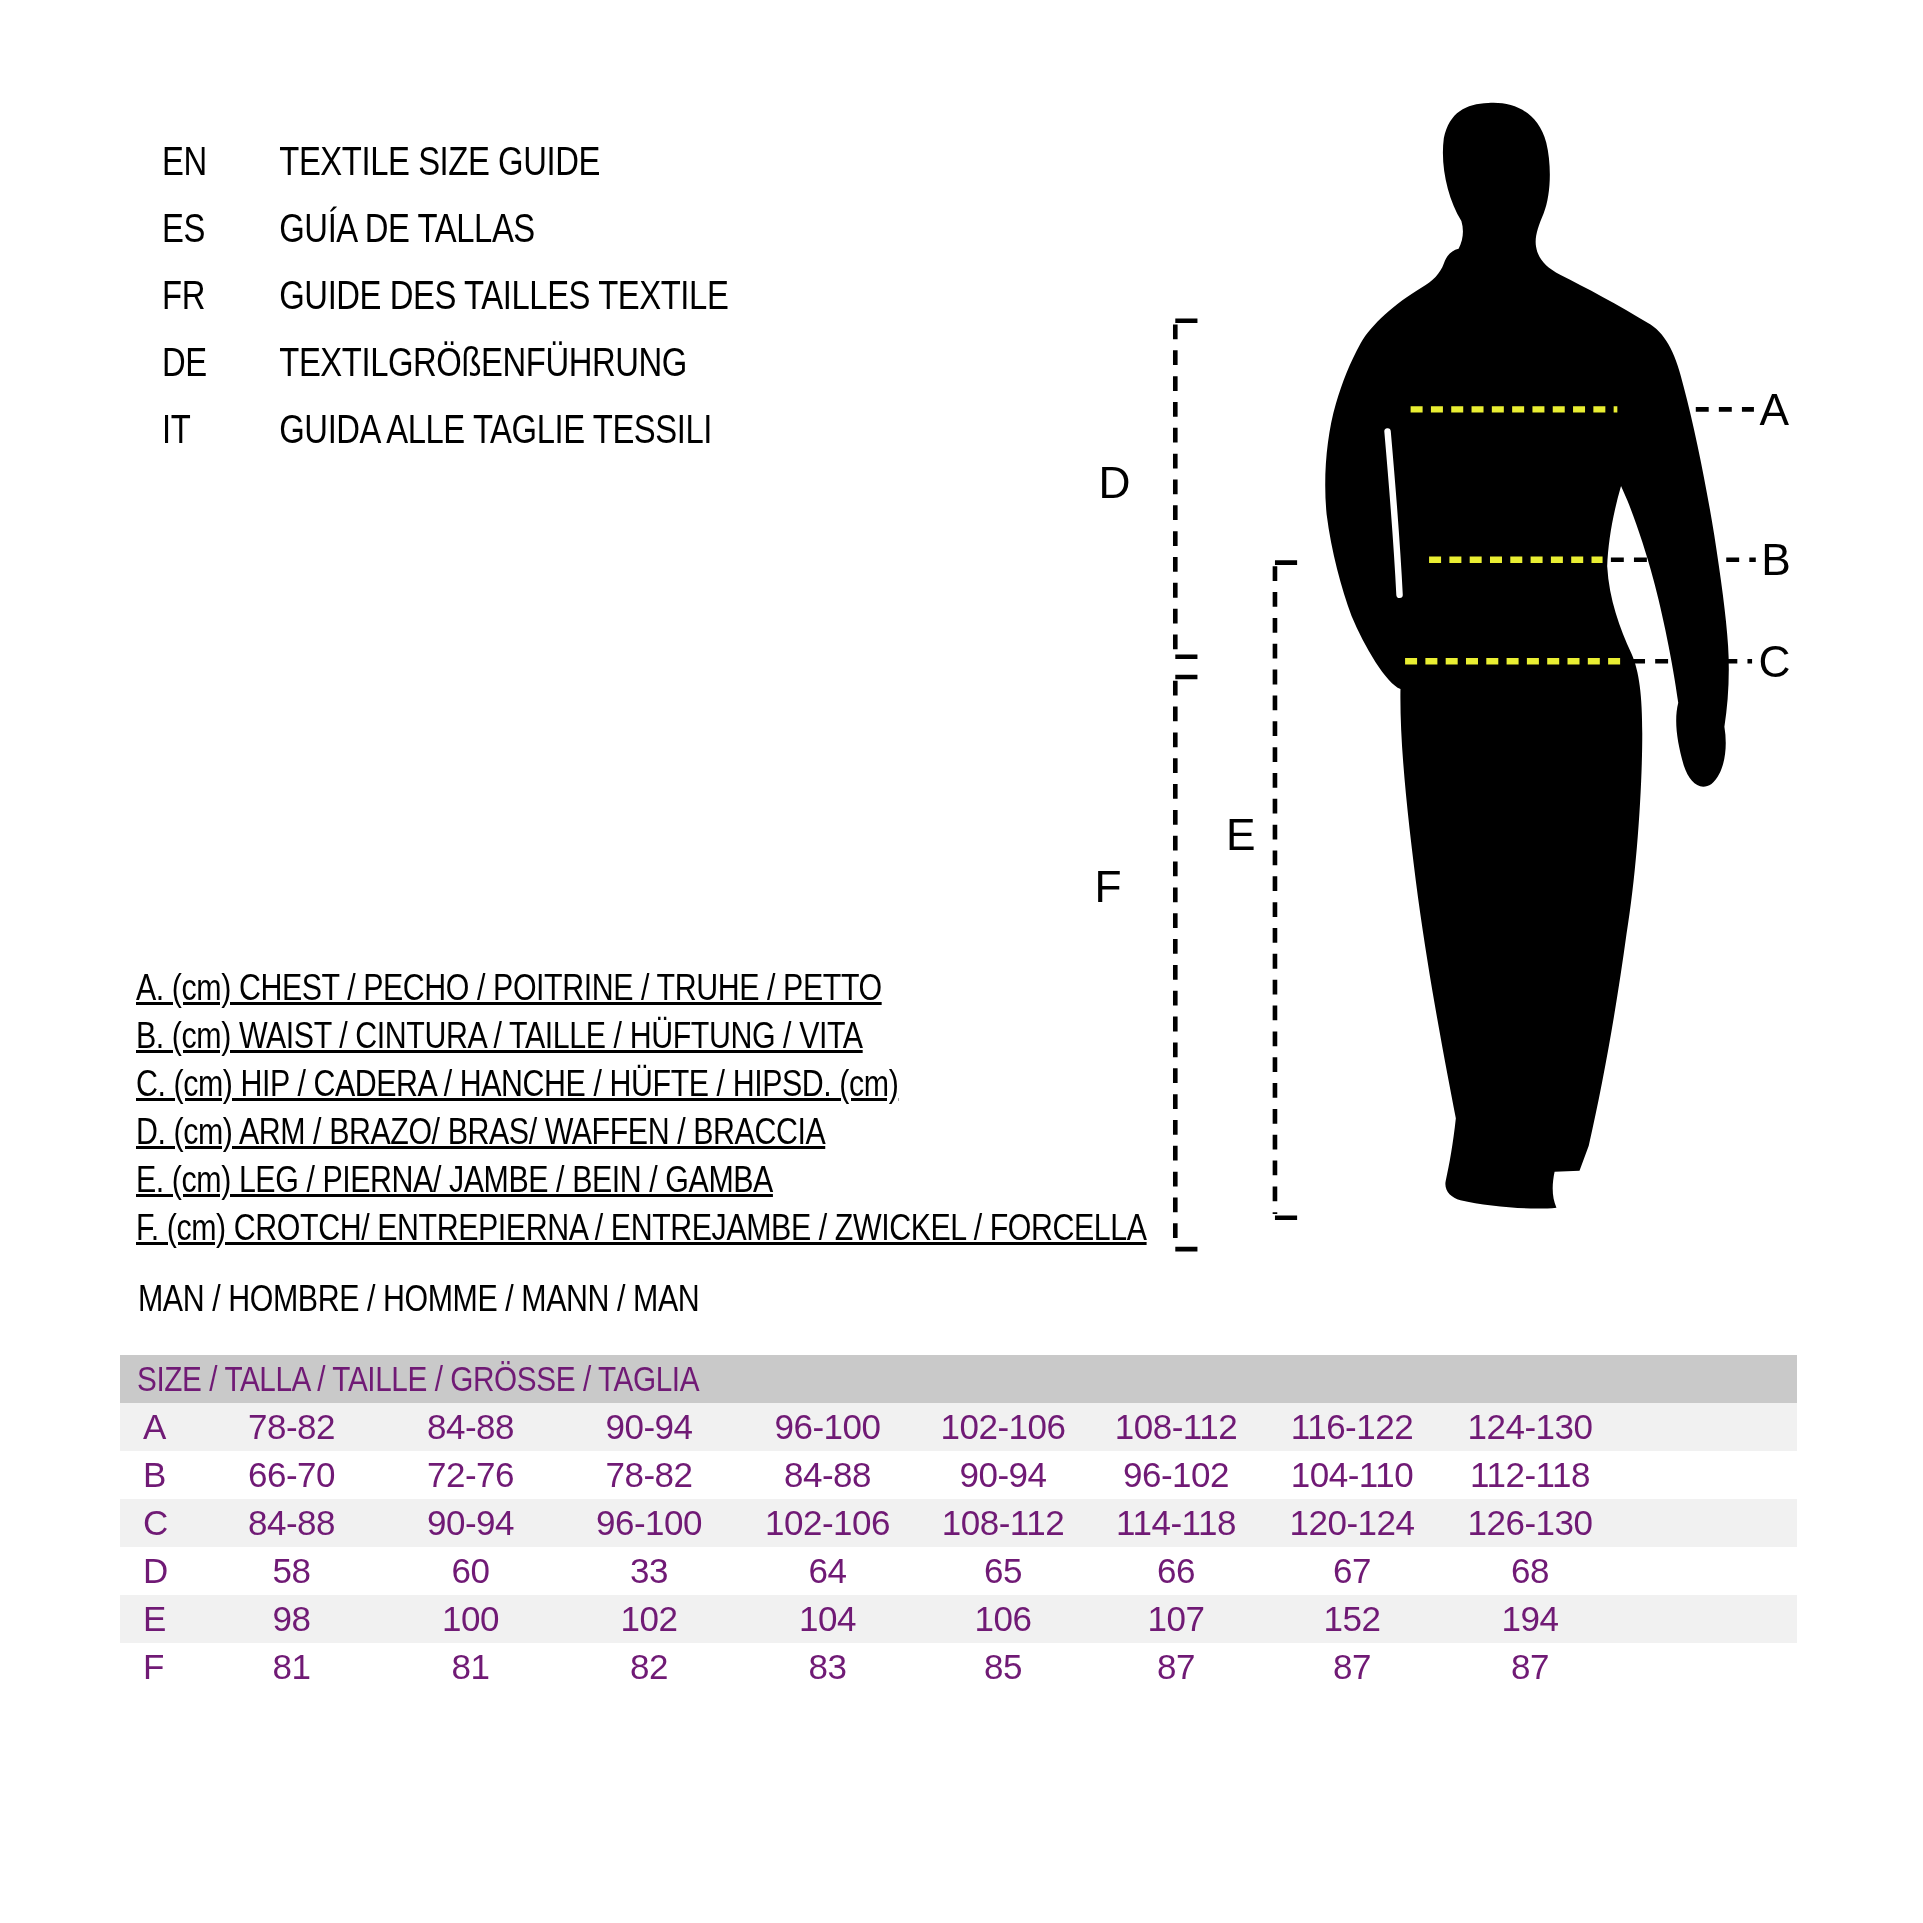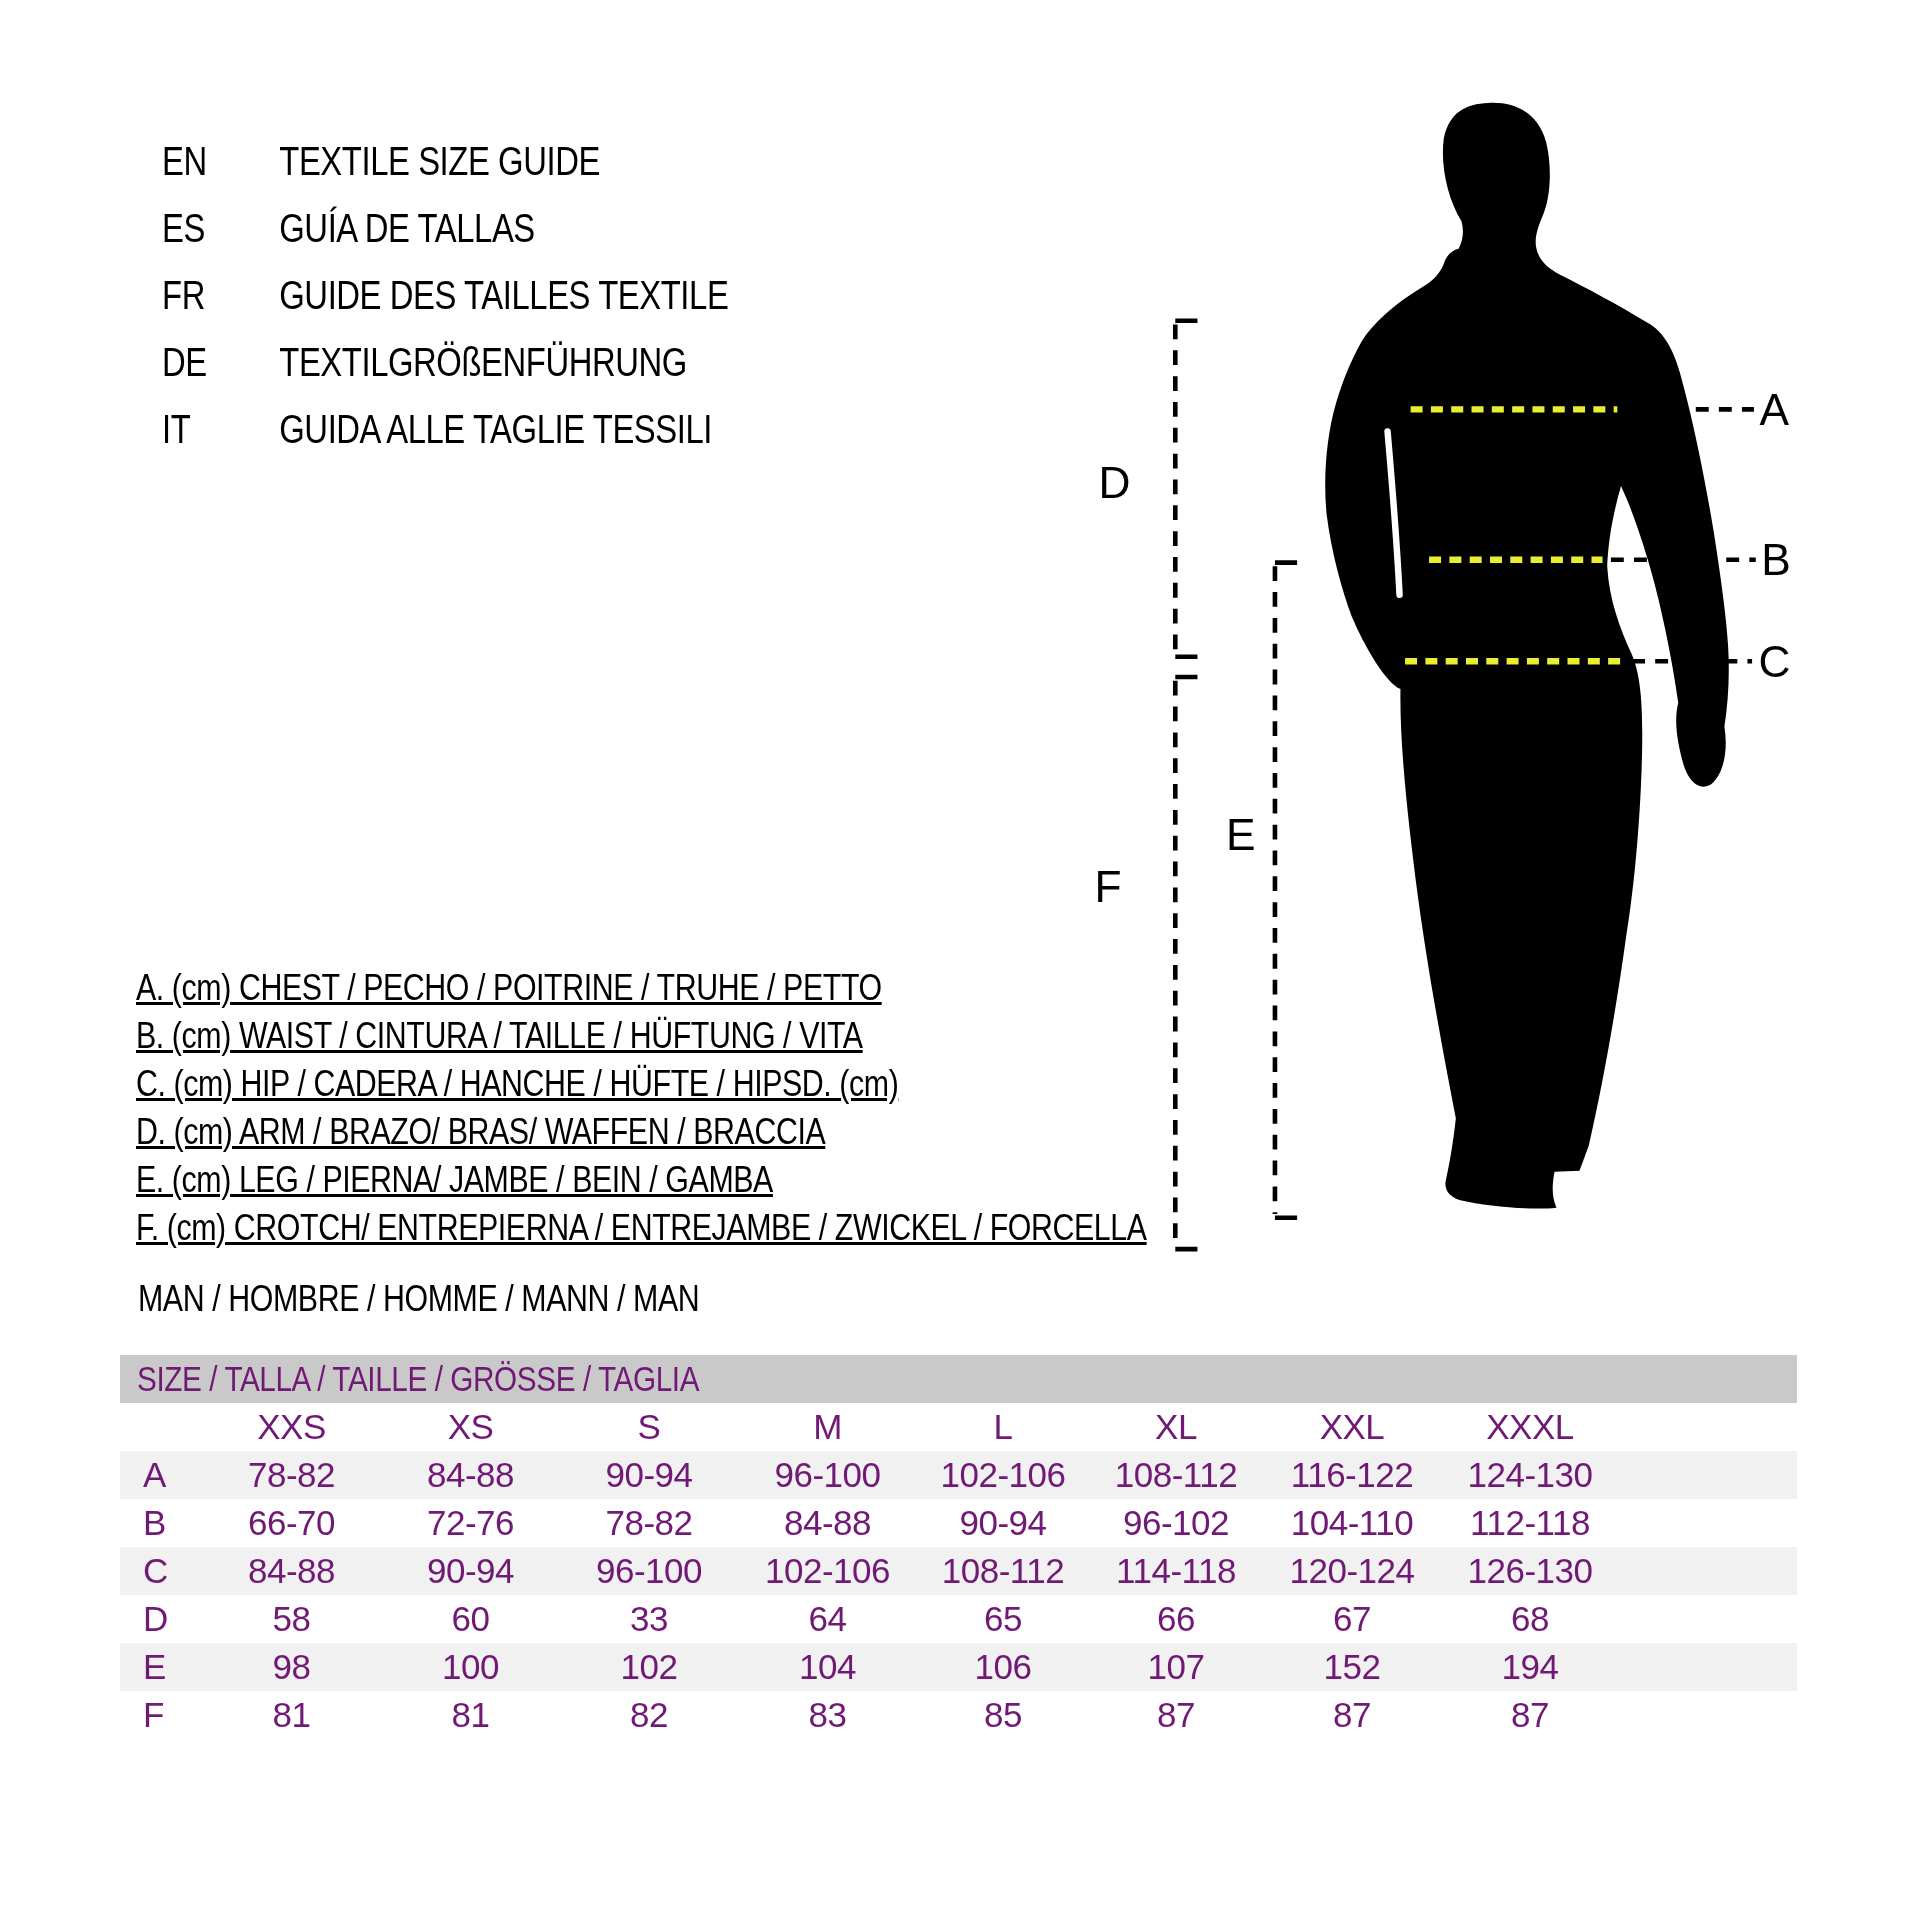--- a/index.html
+++ b/index.html
@@ -141,32 +141,20 @@
     <div class="legend-line">F. (cm) CROTCH/ ENTREPIERNA / ENTREJAMBE / ZWICKEL / FORCELLA</div>
   </div>
 
   <div class="category-line">MAN / HOMBRE / HOMME / MANN / MAN</div>
 
   <div class="size-table">
     <div class="table-header">
       <span>SIZE / TALLA / TAILLE / GRÖSSE / TAGLIA</span>
     </div>
 
-    <div class="t-row">
-      <div class="t-cell t-label"></div>
-      <div class="t-cell">XXS</div>
-      <div class="t-cell">XS</div>
-      <div class="t-cell">S</div>
-      <div class="t-cell">M</div>
-      <div class="t-cell">L</div>
-      <div class="t-cell">XL</div>
-      <div class="t-cell">XXL</div>
-      <div class="t-cell">XXXL</div>
-      <div class="t-cell"></div>
-    </div>
 
     <div class="t-row alt">
       <div class="t-cell t-label">A</div>
       <div class="t-cell">78-82</div>
       <div class="t-cell">84-88</div>
       <div class="t-cell">90-94</div>
       <div class="t-cell">96-100</div>
       <div class="t-cell">102-106</div>
       <div class="t-cell">108-112</div>
       <div class="t-cell">116-122</div>

